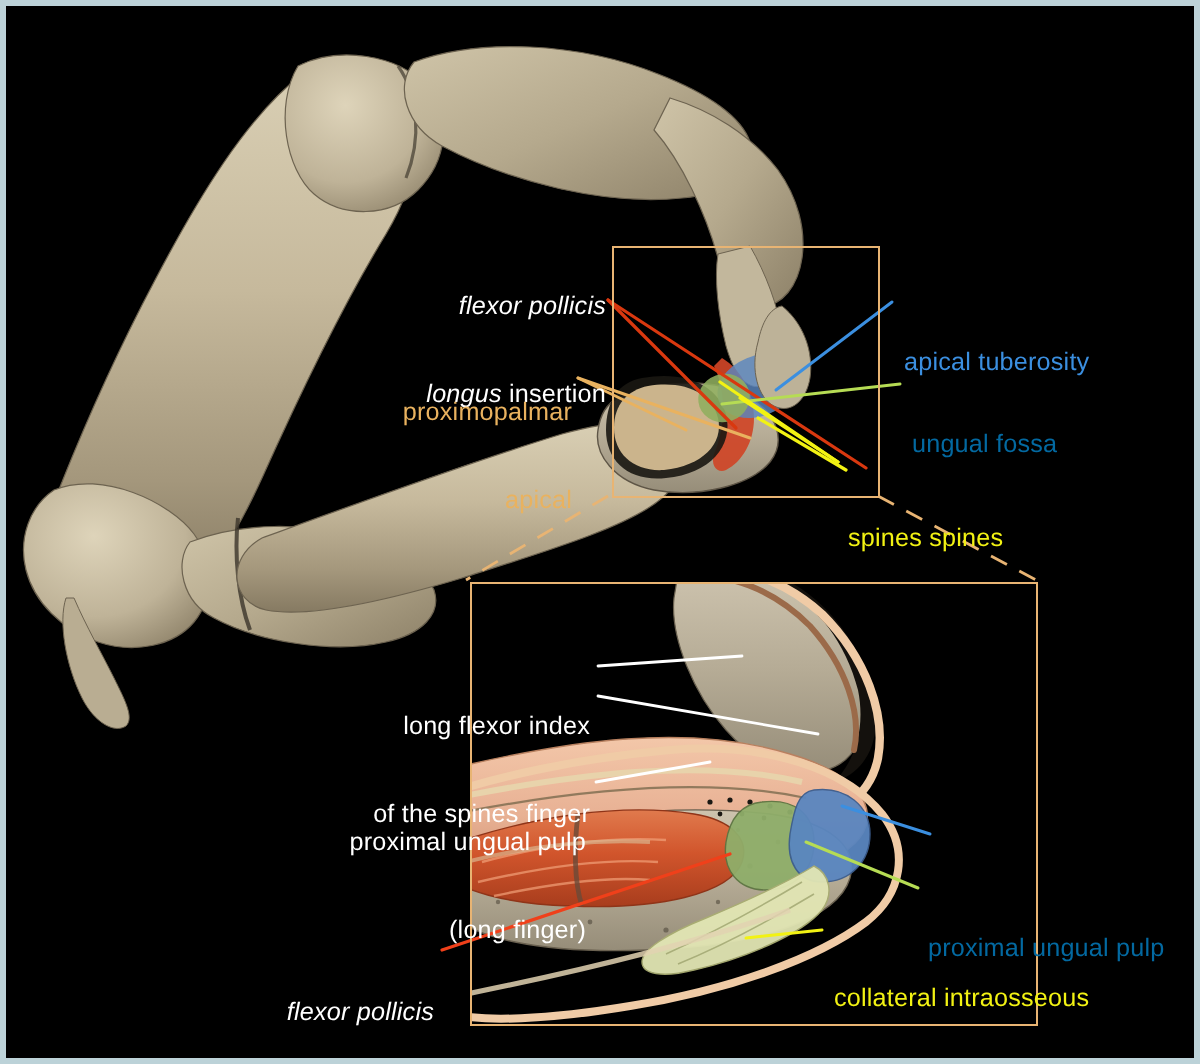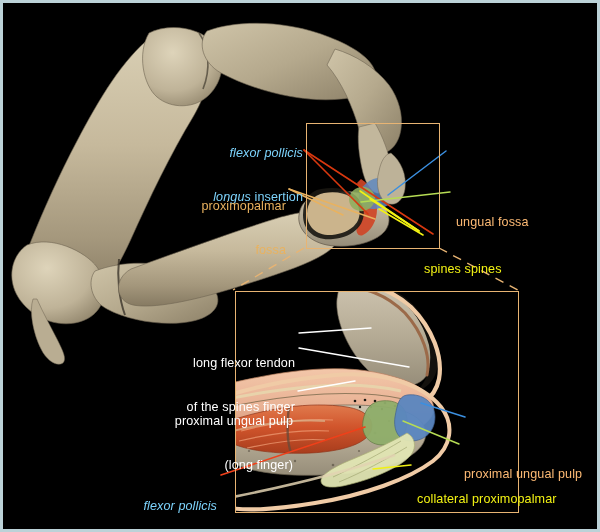--- a/index.html
+++ b/index.html
@@ -21,24 +21,24 @@
   .lbl{
     position:absolute;
     font-size:12.6px;
     line-height:1.18;
     white-space:pre;
     letter-spacing:.1px;
     pointer-events:none;
   }
   .lbl span{display:block;}
   .it{font-style:italic;}
-  .lbl.red   {color:#7dd3fc;}
+  .lbl.red   {color:#ffffff;}
   .lbl.orange{color:#e9b25f;}
   .lbl.blue  {color:#3b8fe0;}
-  .lbl.green {color:#fdba74;}
+  .lbl.green {color:#0369a1;}
   .lbl.yellow{color:#f2f213;}
   .lbl.white {color:#ffffff;}
   .lbl.r{text-align:right;}
 
   
   .frame{position:absolute;border:1px solid #e8b473;box-sizing:border-box;}
   #frame-upper{left:303px;top:120px;width:134px;height:126px;}
   #frame-lower{left:232px;top:288px;width:284px;height:222px;}
 </style>
 </head>
@@ -274,51 +274,54 @@
       <path d="M436 245 L 515 287" stroke="#e8b473" stroke-width="1.4" stroke-dasharray="9 7" fill="none"></path>
     </svg>
 
     <div class="lbl red r" style="left:118px;top:113px;width:182px;">
       <span class="it">flexor pollicis</span>
       <span><i>longus</i><em style="font-style:normal"> insertion</em></span>
     </div>
 
     <div class="lbl orange r" style="left:100px;top:166px;width:183px;">
       <span>proximopalmar</span>
-      <span>fossa</span>
-    </div>
-
+      <span>apical</span>
+    </div>
+
+    <div class="lbl blue" style="left:449px;top:141px;">
+      <span>apical tuberosity</span>
+    </div>
 
     <div class="lbl green" style="left:453px;top:182px;">
       <span>ungual fossa</span>
     </div>
 
     <div class="lbl yellow" style="left:421px;top:229px;">
       <span>spines spines</span>
     </div>
 
     <div class="lbl white r" style="left:100px;top:323px;width:192px;">
-      <span>long flexor tendon</span>
+      <span>long flexor index</span>
       <span>of the spines finger</span>
     </div>
 
     <div class="lbl white r" style="left:82px;top:381px;width:208px;">
       <span>proximal ungual pulp</span>
       <span>(long finger)</span>
     </div>
 
     <div class="lbl red r" style="left:28px;top:466px;width:186px;">
       <span class="it">flexor pollicis</span>
       
     </div>
 
 
     <div class="lbl green" style="left:461px;top:434px;">
       <span>proximal ungual pulp</span>
     </div>
 
     <div class="lbl yellow" style="left:414px;top:459px;">
-      <span>collateral proximopalmar</span>
+      <span>collateral intraosseous</span>
       
     </div>
 
   </div>
 </div>
 
 </body></html>

